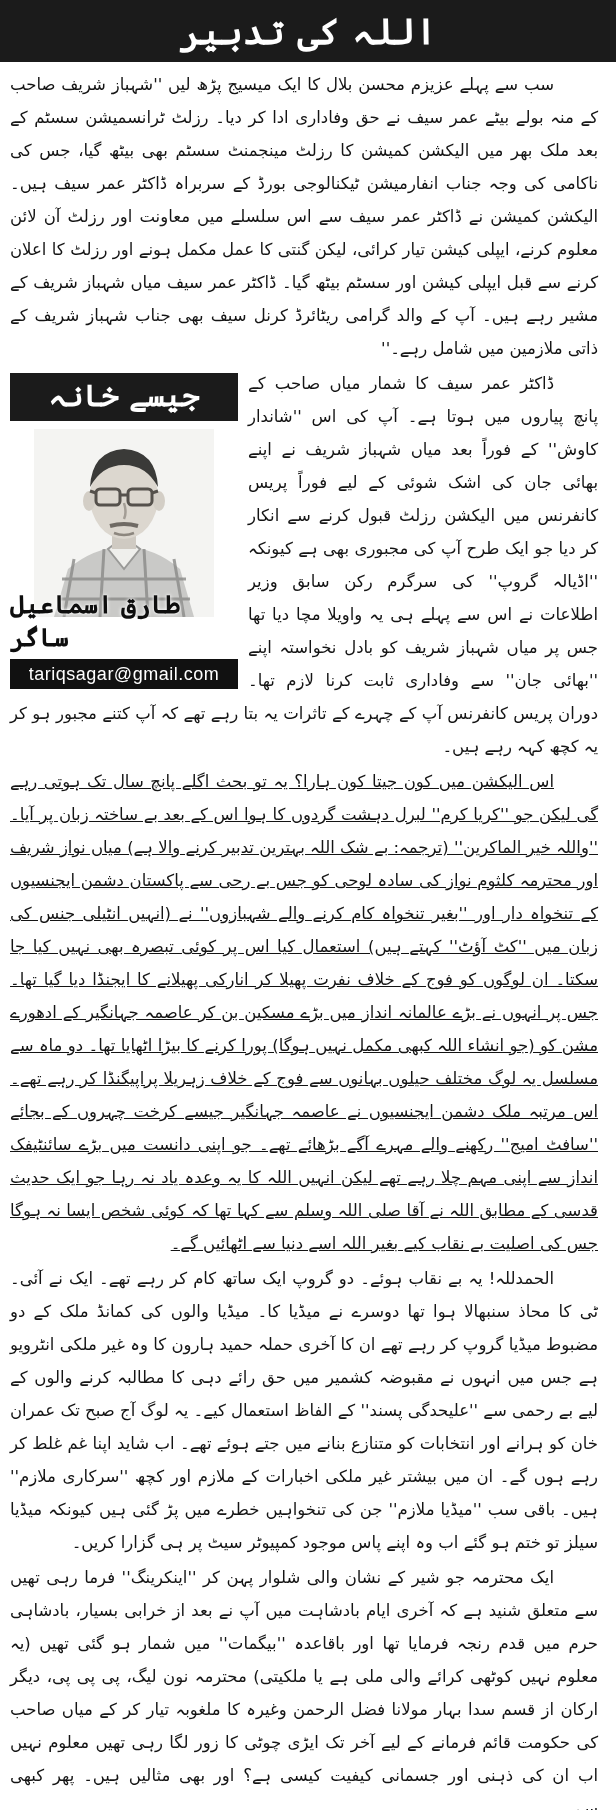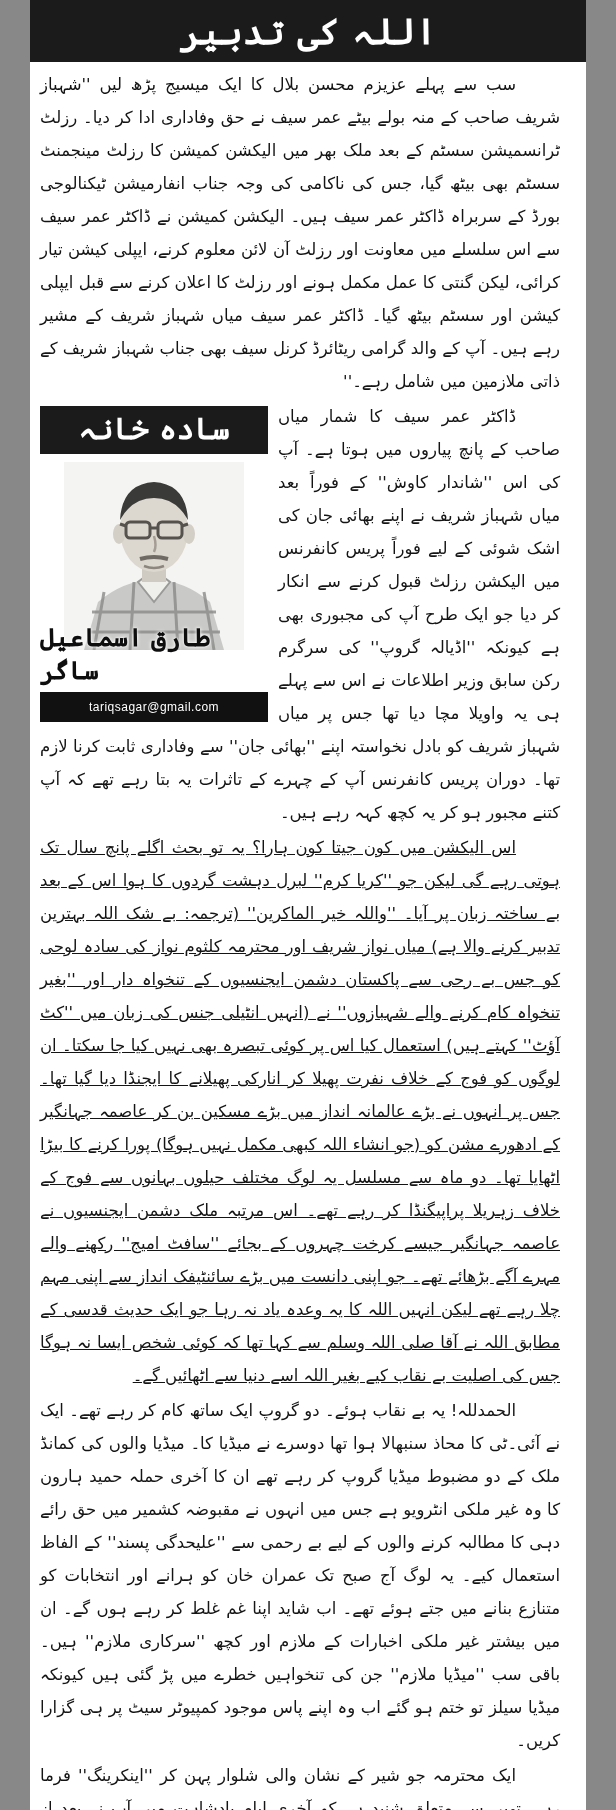--- a/index.html
+++ b/index.html
@@ -1,74 +1,74 @@
 <!DOCTYPE html>
 <html lang="ur"><head>
 <meta charset="utf-8">
 <style>
   html,body { margin:0; padding:0; background:#888; }
   .page {
-    width:556px; height:1810px; margin:0 auto; background:#ffffff;
+    width:616px; height:1810px; margin:0 auto; background:#ffffff;
     position:relative; overflow:hidden;
     font-family:"DejaVu Sans", sans-serif;
   }
   
   .masthead {
     height:62px; background:#1b1b1b;
     display:flex; align-items:center; justify-content:center;
   }
   .masthead-title {
     color:#ffffff; font-size:36px; font-weight:bold;
     font-family:"DejaVu Serif", serif; direction:rtl;
   }
   
   .article {
     direction:rtl; text-align:justify; padding:6px 10px 0 10px;
     color:#141414; font-size:16.5px; line-height:33px;
   }
-  .article p { margin:0 16px 2px 0; text-indent:44px; }
+  .article p { margin:0 8px 2px 0; text-indent:44px; }
   .article p.clear { clear:left;text-decoration:underline; }
   
   .author-box {
     float:left; width:228px; margin:6px 10px 2px 0;
   }
   .column-banner {
     background:#1b1b1b; color:#ffffff; text-align:center;
     font-size:30px; font-weight:bold; line-height:46px; height:48px;
     font-family:"DejaVu Serif", serif; direction:rtl;
   }
   .portrait-wrap { text-align:center; margin-top:8px; }
   .portrait { display:inline-block; }
   .signature {
     position:relative; margin-top:-40px; text-align:left;
     font-family:"DejaVu Serif", serif; font-weight:bold; font-size:25px;
     color:#0e0e0e; direction:rtl;
     text-shadow:0 0 2px #fff, 0 0 4px #fff;
   }
   .email-bar {
     background:#111111; color:#ffffff; text-align:center;
-    font-family:"Liberation Sans", sans-serif; font-size:12px;
+    font-family:"Liberation Sans", sans-serif; font-size:18px;
     height:30px; line-height:30px; margin-top:5px; letter-spacing:0.5px;
   }
 </style>
 </head>
 <body>
 
 <div class="page">
 
   <div class="masthead">
     <span class="masthead-title">اللہ کی تدبیر</span>
   </div>
 
   <div class="article">
 
     <p>سب سے پہلے عزیزم محسن بلال کا ایک میسیج پڑھ لیں ''شہباز شریف صاحب کے منہ بولے بیٹے عمر سیف نے حق وفاداری ادا کر دیا۔ رزلٹ ٹرانسمیشن سسٹم کے بعد ملک بھر میں الیکشن کمیشن کا رزلٹ مینجمنٹ سسٹم بھی بیٹھ گیا، جس کی ناکامی کی وجہ جناب انفارمیشن ٹیکنالوجی بورڈ کے سربراہ ڈاکٹر عمر سیف ہیں۔ الیکشن کمیشن نے ڈاکٹر عمر سیف سے اس سلسلے میں معاونت اور رزلٹ آن لائن معلوم کرنے، ایپلی کیشن تیار کرائی، لیکن گنتی کا عمل مکمل ہونے اور رزلٹ کا اعلان کرنے سے قبل ایپلی کیشن اور سسٹم بیٹھ گیا۔ ڈاکٹر عمر سیف میاں شہباز شریف کے مشیر رہے ہیں۔ آپ کے والد گرامی ریٹائرڈ کرنل سیف بھی جناب شہباز شریف کے ذاتی ملازمین میں شامل رہے۔''</p>
 
     <div class="author-box">
-      <div class="column-banner">سادہ خانہ</div>
+      <div class="column-banner">جیسے خانہ</div>
 
       <div class="portrait-wrap">
         <svg class="portrait" width="180" height="188" viewBox="0 0 180 188">
           <rect x="0" y="0" width="180" height="188" fill="#f4f4f2"></rect>
 
           <path d="M20 188 L34 140 Q60 118 90 118 Q120 118 146 140 L160 188 Z" fill="#c9c9c7"></path>
           <g stroke="#8a8a88" stroke-width="3" opacity="0.8">
             <line x1="40" y1="130" x2="30" y2="188"></line>
             <line x1="70" y1="120" x2="66" y2="188"></line>
             <line x1="110" y1="120" x2="114" y2="188"></line>

